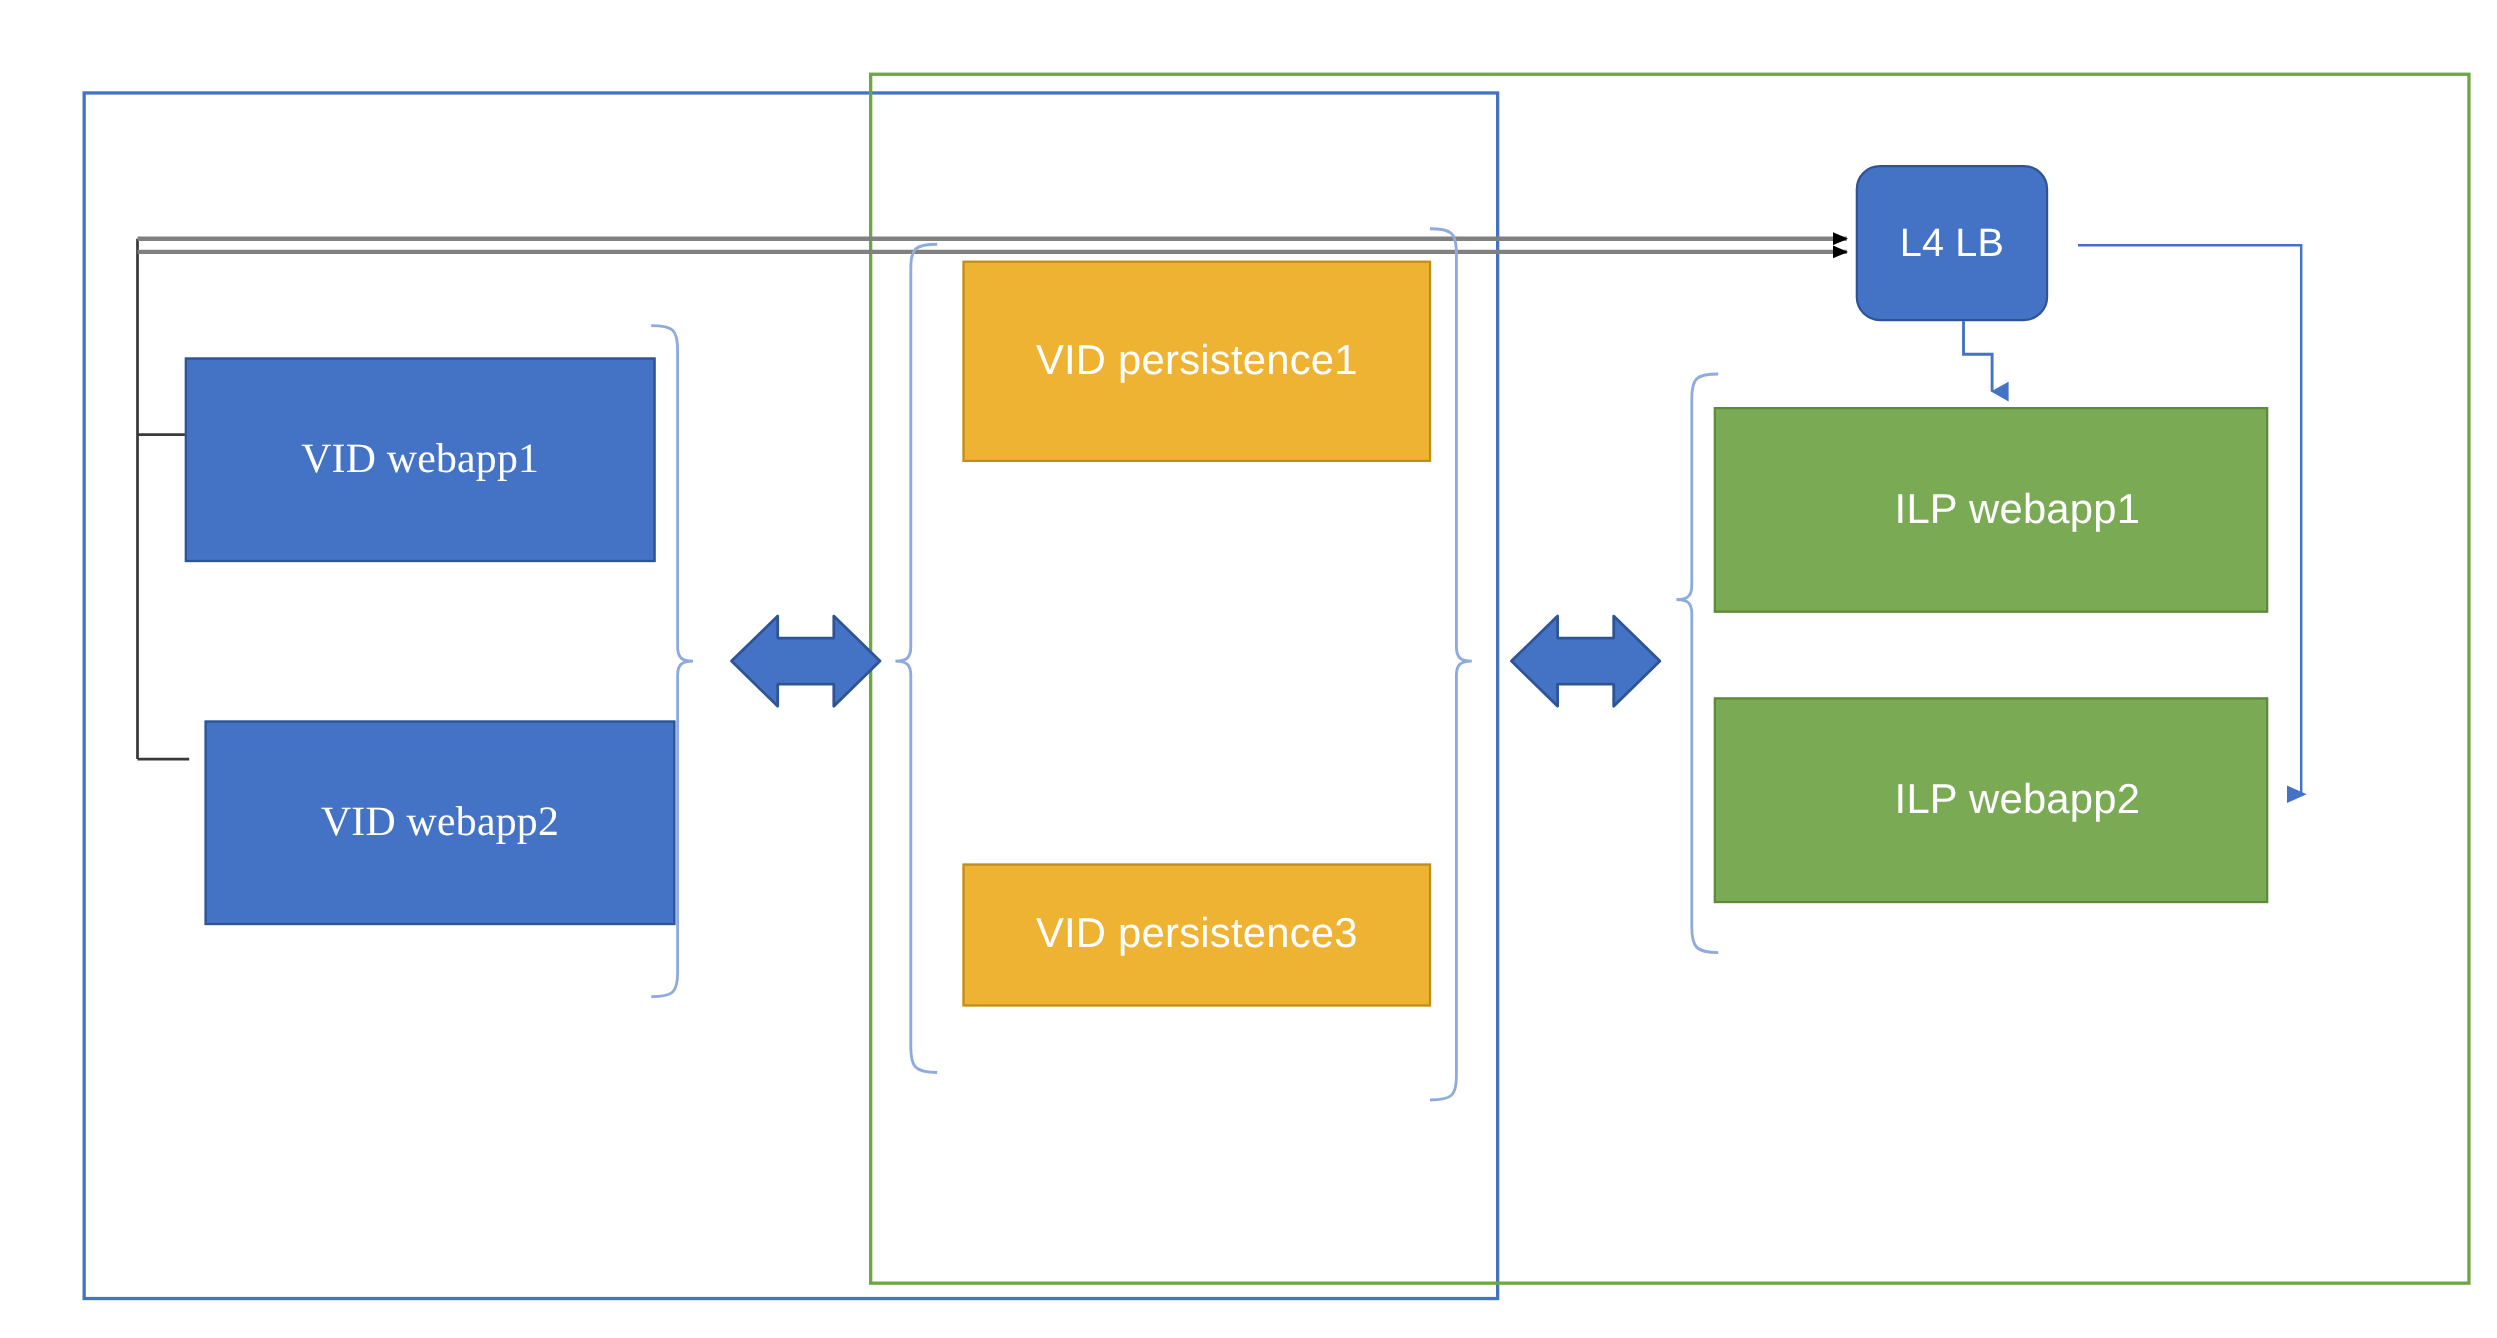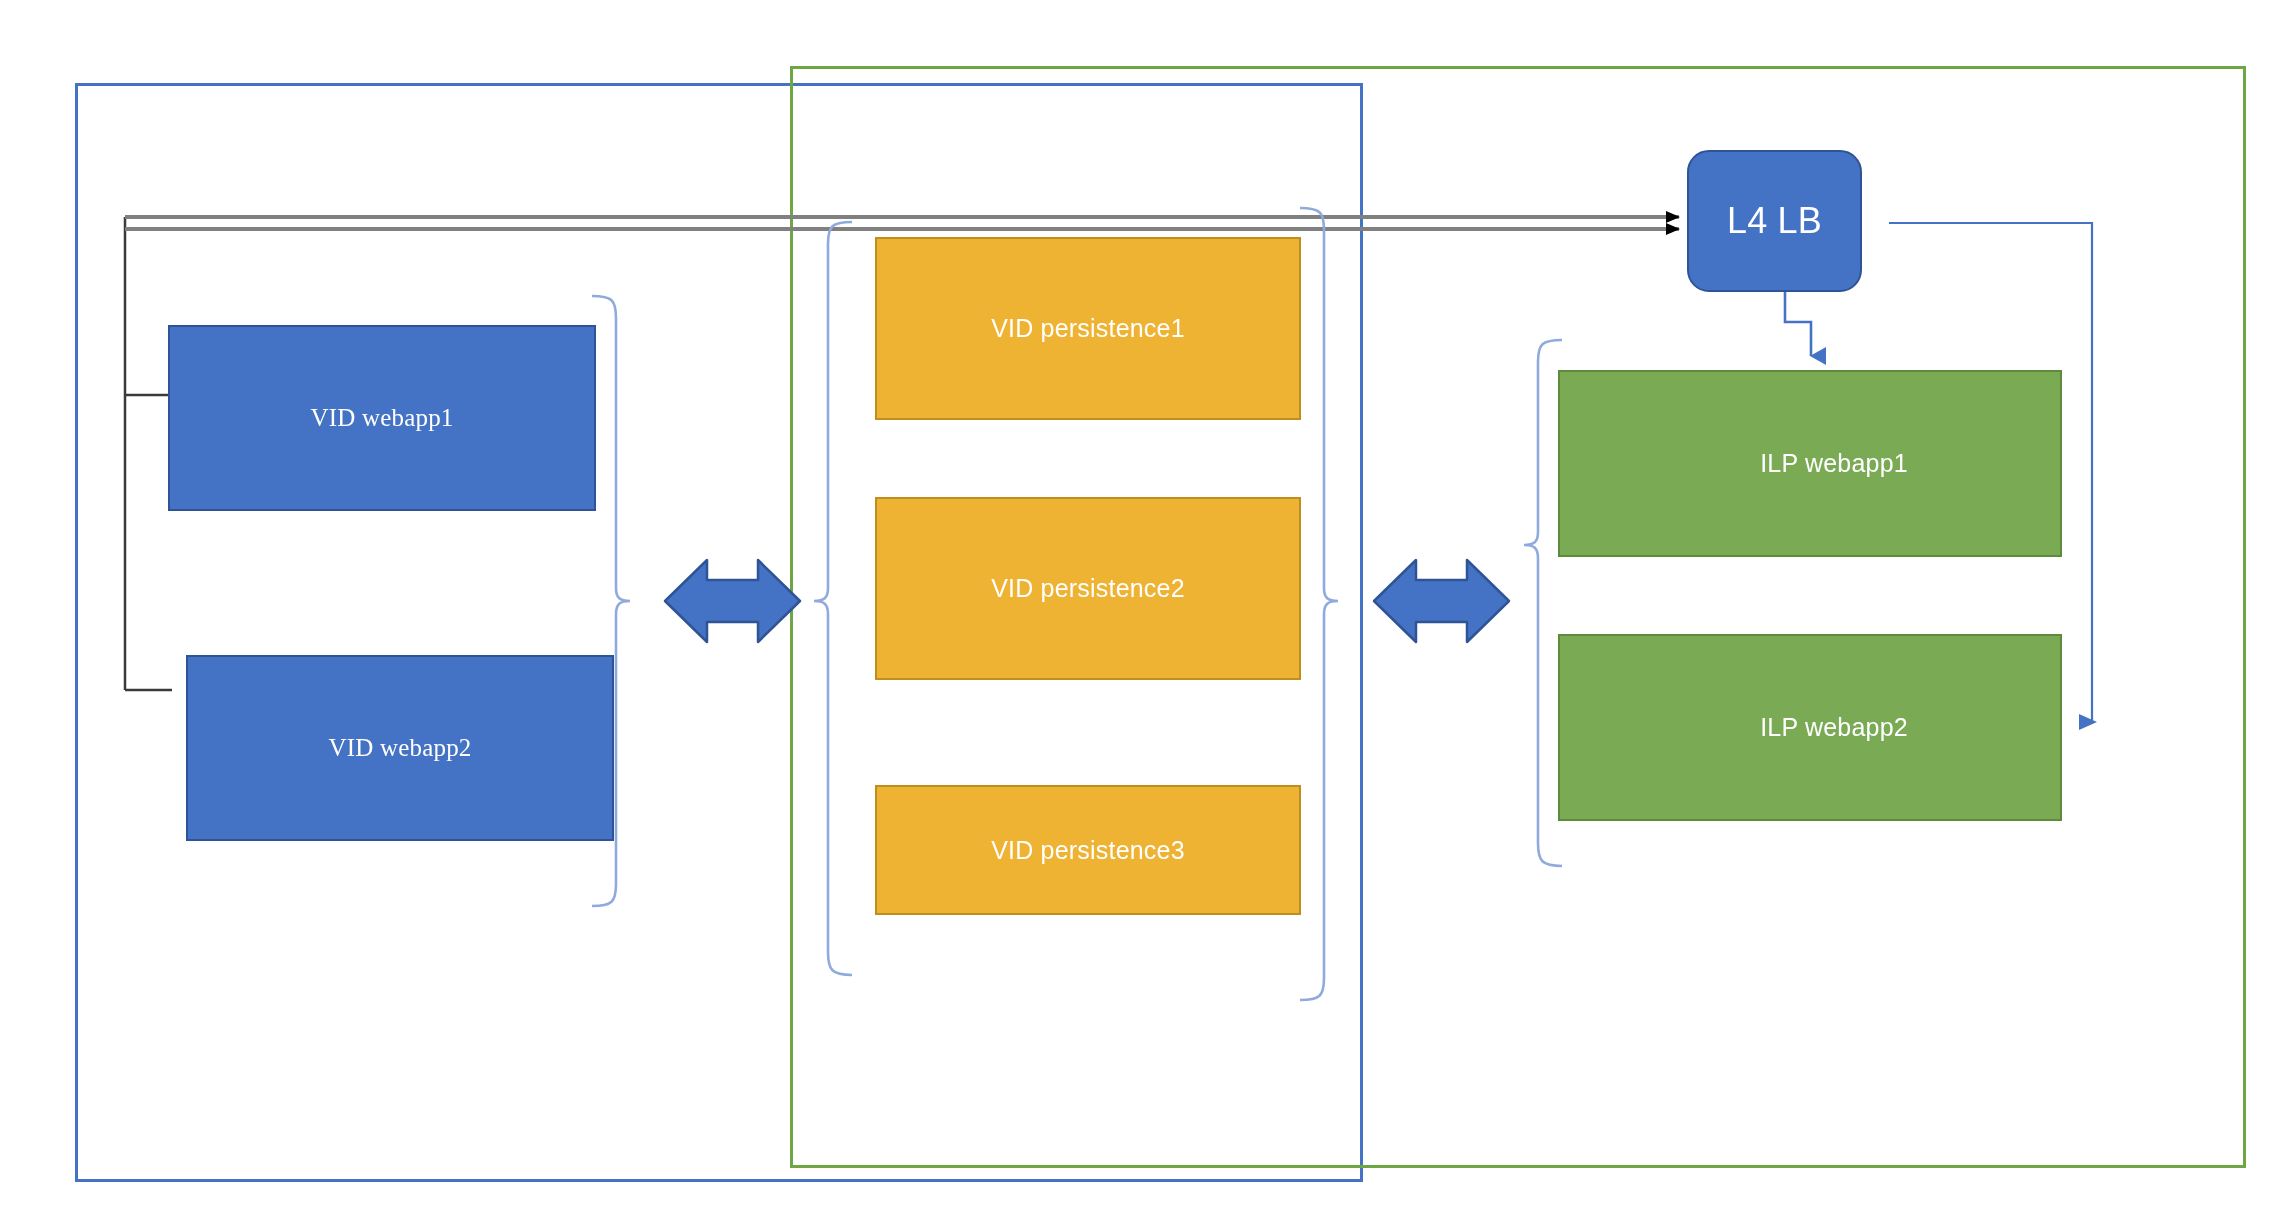--- a/index.html
+++ b/index.html
@@ -36,21 +36,21 @@
     height: 1102px;
     border: 3px solid #6FA644;
   }
   .node {
     position: absolute;
     box-sizing: border-box;
     display: flex;
     align-items: center;
     justify-content: center;
     color: #ffffff;
-    font-size: 25px;
+    font-size: 38px;
     font-family: "Liberation Sans", sans-serif;
     font-weight: 400;
     letter-spacing: 0.2px;
     text-align: center;
     line-height: 1.15;
   }
   .node-blue {
     background: #4472C4;
     border: 2px solid #2F5496;
     font-family: Liberation Serif, serif;
@@ -163,23 +163,20 @@
   </div>
 
   <div class="node node-blue" style="left:152px; top:655px; width:428px; height:186px;margin-left:34px;">
     <span>VID webapp2</span>
   </div>
 
   <div class="node node-orange" style="left:875px; top:237px; width:426px; height:183px;">
     <span>VID persistence1</span>
   </div>
 
-  <div class="node node-orange" style="left:875px; top:497px; width:426px; height:183px;">
-    <span>VID persistence2</span>
-  </div>
 
   <div class="node node-orange" style="left:875px; top:785px; width:426px; height:130px;">
     <span>VID persistence3</span>
   </div>
 
   <div class="node node-lb" style="left:1687px; top:150px; width:175px; height:142px; font-size:36px;">
     <span>L4 LB</span>
   </div>
 
   <div class="node node-green" style="left:1558px; top:370px; width:504px; height:187px;">

